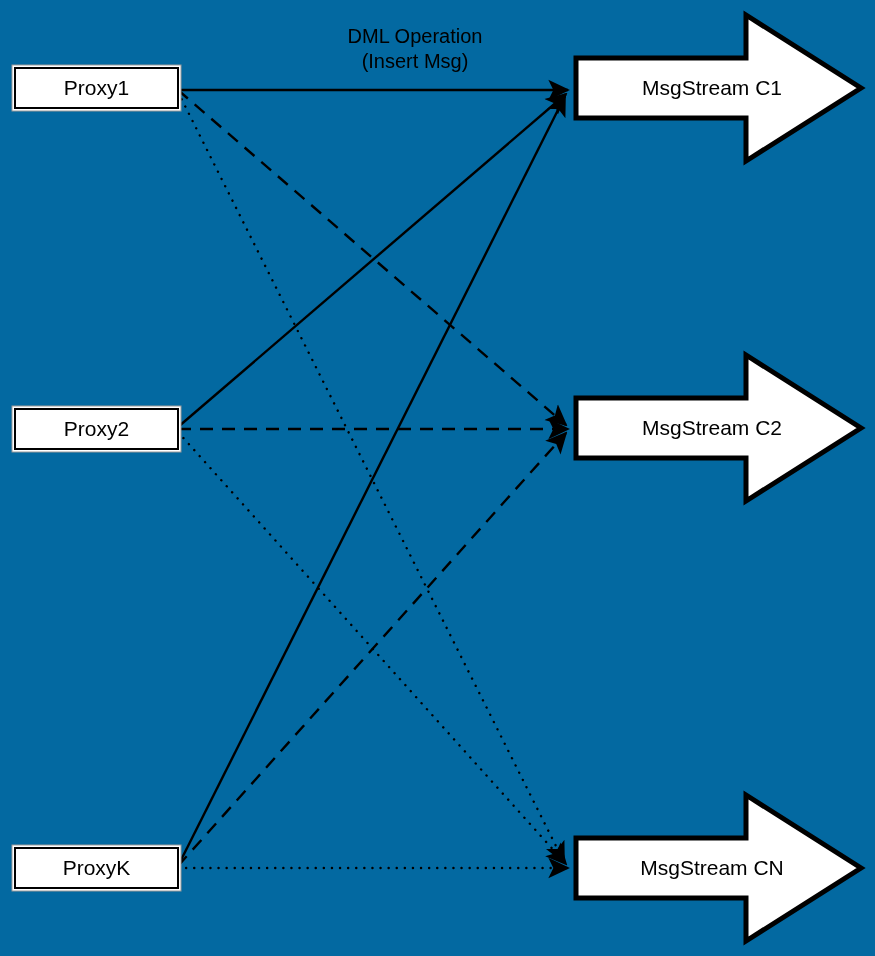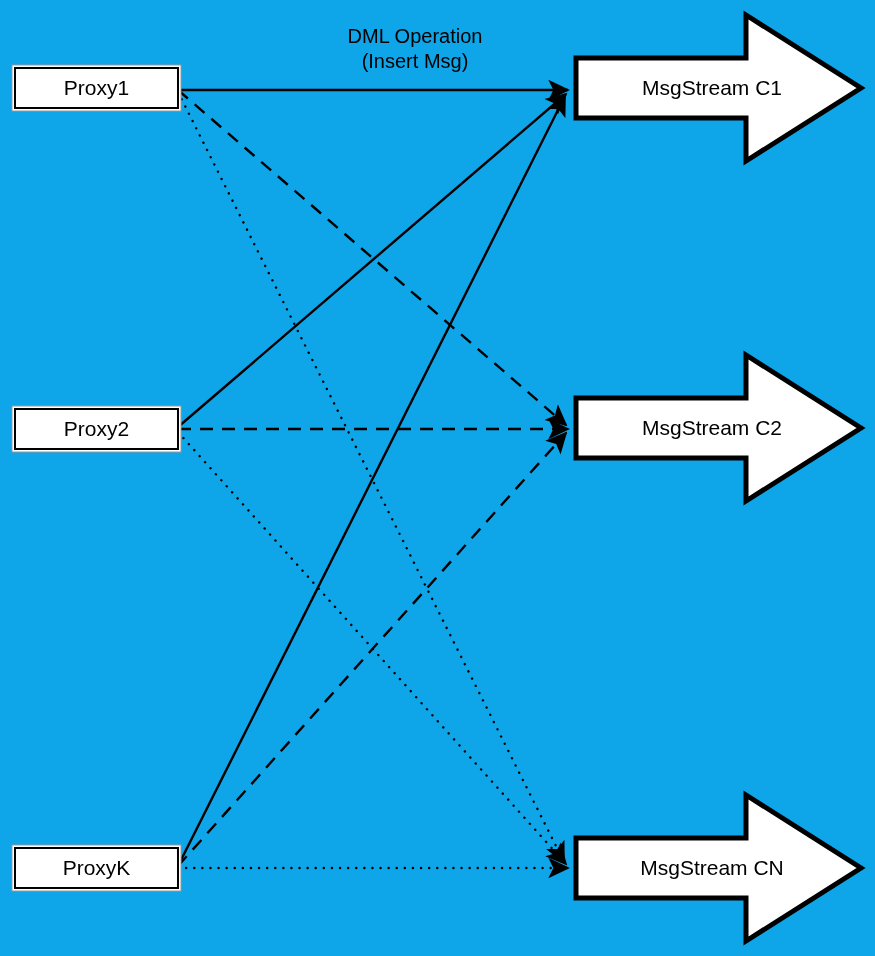--- a/index.html
+++ b/index.html
@@ -9,21 +9,21 @@
     background: #ffffff;
   }
   body {
     font-family: "Liberation Sans", sans-serif;
     color: #000000;
   }
   #canvas {
     position: relative;
     width: 875px;
     height: 956px;
-    background: #0ea5e9;
+    background: #0369a1;
     overflow: hidden;
   }
   #diagram-svg {
     position: absolute;
     left: 0;
     top: 0;
     width: 875px;
     height: 956px;
   }
   .proxy-label,

